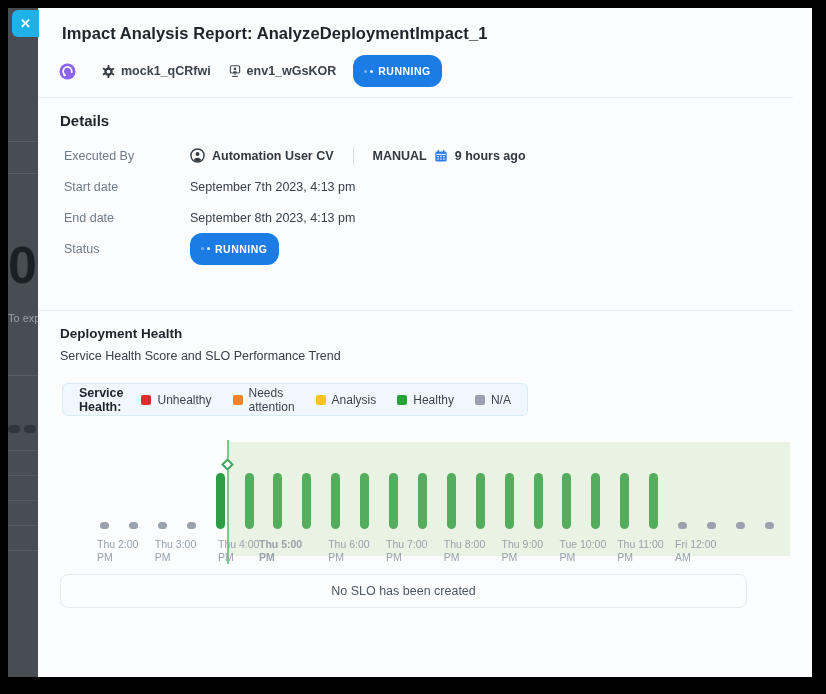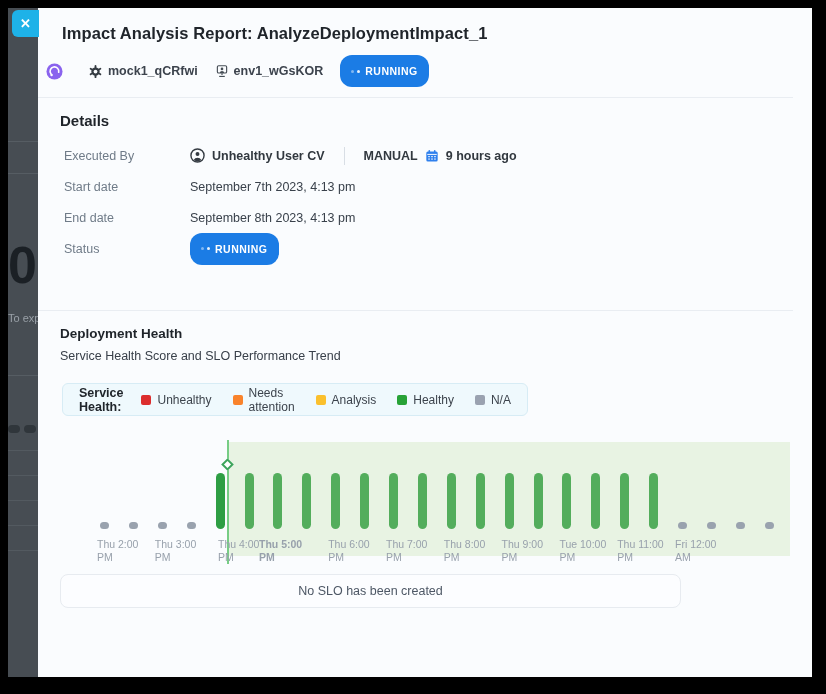--- a/index.html
+++ b/index.html
@@ -28,21 +28,21 @@
     border:none; border-radius:6px 0 0 6px; cursor:pointer;
     display:flex; align-items:center; justify-content:center;
     color:#fff; font-size:13px; font-weight:700; z-index:30;
   }
   
   .modal {
     position:absolute; left:30px; top:0; width:774px; height:669px;
     background:#fafcfe; z-index:10;
   }
   .modal-title { position:absolute; left:24px; top:16px; font-size:16.5px; font-weight:700; color:#20252b; letter-spacing:.1px; }
-  .meta-row { position:absolute; left:8px; top:52px; height:22px; display:flex; align-items:center; }
+  .meta-row { position:absolute; left:21px; top:52px; height:22px; display:flex; align-items:center; }
   .meta-logo { width:17px; height:17px; margin-right:25px; display:flex; }
   .meta-item { display:flex; align-items:center; gap:5px; margin-right:17px; font-size:12.5px; font-weight:600; color:#3c434d; }
   .badge {
     display:inline-flex; align-items:center; gap:3px; height:32px; padding:0 11px;
     border-radius:12px; color:#fff; font-size:10.5px; font-weight:700; letter-spacing:.5px;
   }
   .badge .dot { width:3px; height:3px; border-radius:50%; background:#fff; }
   .badge .dot.d1 { opacity:.45; } .badge .dot.d2 { opacity:.9; margin-right:2px; }
   .hdivider { position:absolute; left:0; height:1px; background:#e9edf2; width:755px; }
   .div1 { top:89px; } .div2 { top:302px; }
@@ -69,21 +69,21 @@
   .chart { position:absolute; left:22px; top:424px; width:733px; height:143px; }
   .chart-region { position:absolute; top:10px; height:114px; z-index:1; }
   .chart-line { position:absolute; top:8px; width:2px; height:124px; z-index:2; }
   .chart-diamond { position:absolute; width:9px; height:9px; background:#fff; border:2px solid #3da45c; transform:rotate(45deg); z-index:4; }
   .bar { position:absolute; width:9px; border-radius:4.5px; z-index:3; }
   .bar.healthy { top:41px; height:56px; }
   .bar.na { top:90px; height:7px; border-radius:3.5px; }
   .tick { position:absolute; top:106px; width:62px; font-size:10.5px; line-height:13px; color:#98a1ac; z-index:3; white-space:nowrap; }
   
   .slo-box {
-    position:absolute; left:22px; top:566px; width:621px; height:34px;
+    position:absolute; left:22px; top:566px; width:687px; height:34px;
     background:#fcfdff; border:1px solid #e7ebf0; border-radius:8px;
     display:flex; align-items:center; justify-content:center;
     font-size:12.5px; color:#4d5765;
   }
   .icon-svg { display:block; }
 </style>
 </head>
 <body>
 
 <div class="screen">
@@ -158,21 +158,21 @@
       <div class="detail-row">
         <span class="detail-label">Executed By</span>
         <span class="detail-value">
           <span>
             <svg class="icon-svg" width="15" height="15" viewBox="0 0 16 16">
               <circle cx="8" cy="8" r="7" fill="none" stroke="#343b42" stroke-width="1.5"></circle>
               <circle cx="8" cy="6.3" r="2.1" fill="#343b42"></circle>
               <path d="M3.9 12.8a4.6 4.6 0 0 1 8.2 0a7 7 0 0 1 -8.2 0z" fill="#343b42"></path>
             </svg>
           </span>
-          <span class="strong">Unhealthy User CV</span>
+          <span class="strong">Automation User CV</span>
           <span class="vsep"></span>
           <span class="strong">MANUAL</span>
           <span>
             <svg class="icon-svg" width="14" height="14" viewBox="0 0 16 16">
               <rect x="1.5" y="2.8" width="13" height="11.5" rx="1.8" fill="#2f80ed"></rect>
               <rect x="4" y="1" width="1.8" height="3.4" rx="0.9" fill="#2f80ed"></rect>
               <rect x="10.2" y="1" width="1.8" height="3.4" rx="0.9" fill="#2f80ed"></rect>
               <rect x="2.6" y="5.6" width="10.8" height="1.1" fill="#fff"></rect>
               <g fill="#fff">
                 <rect x="3.8" y="8" width="1.6" height="1.4"></rect>

